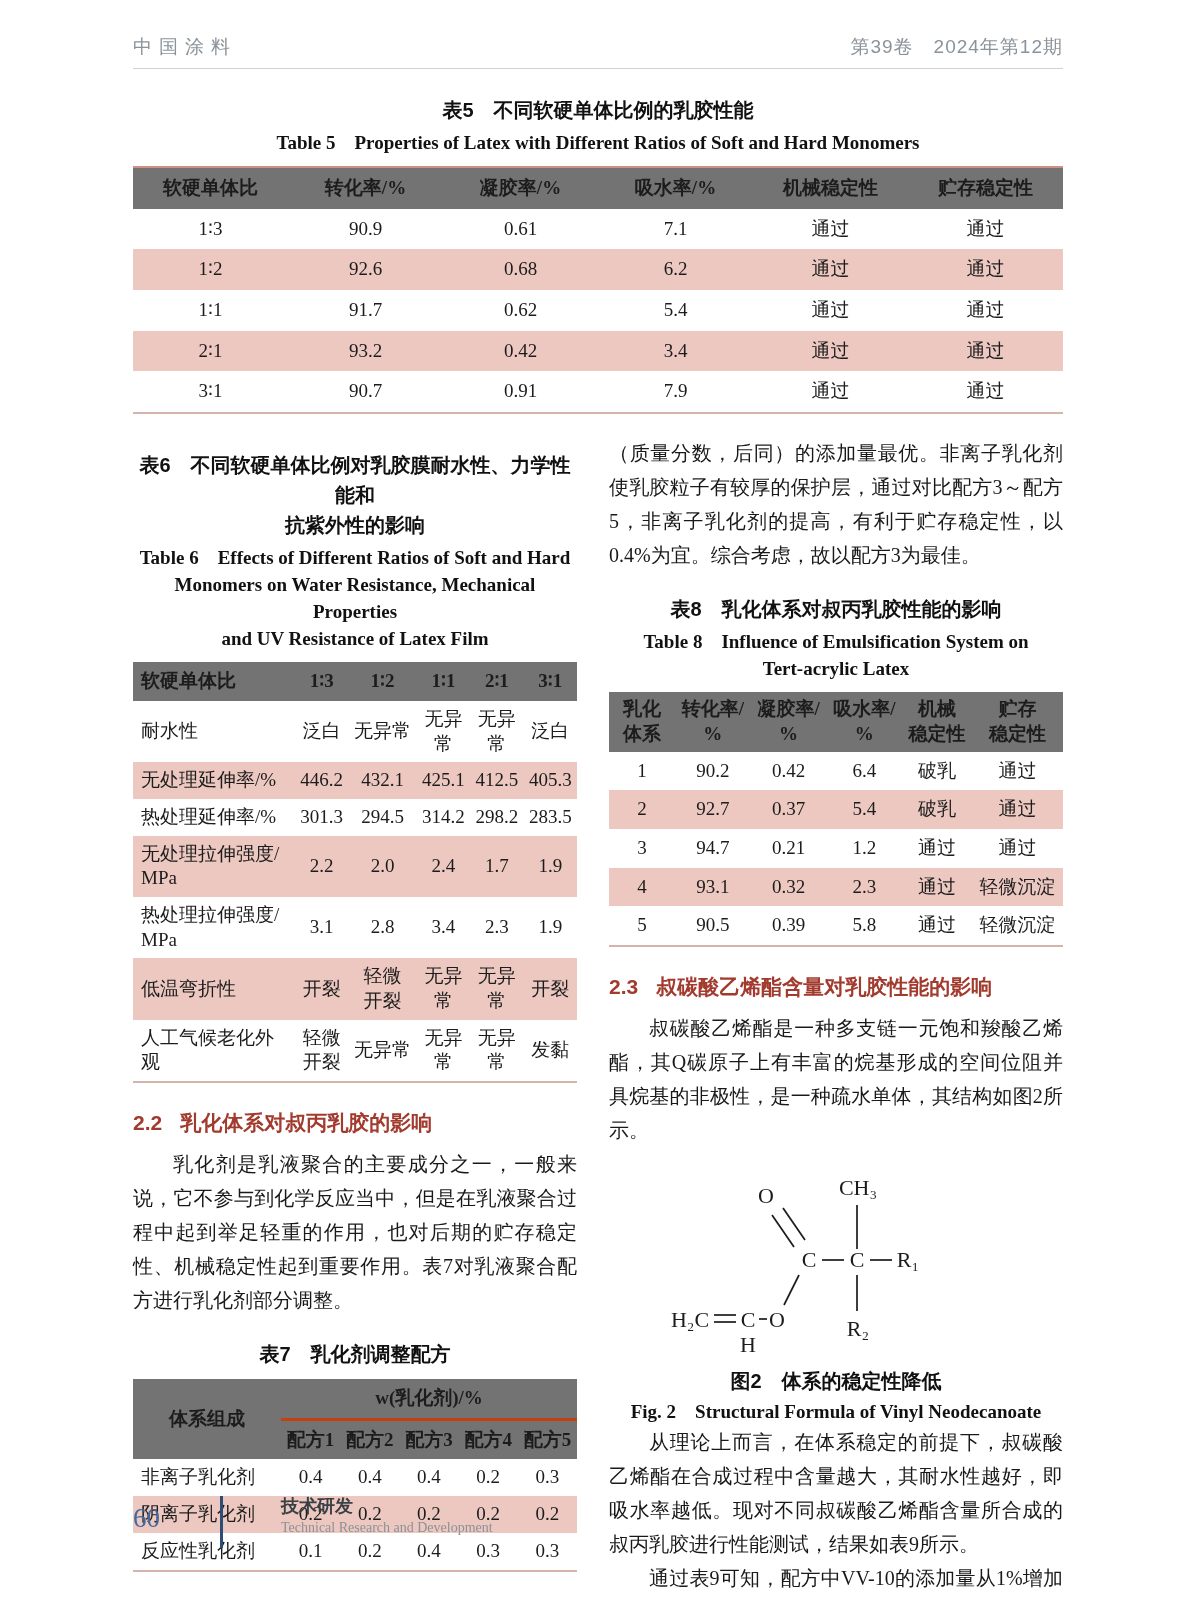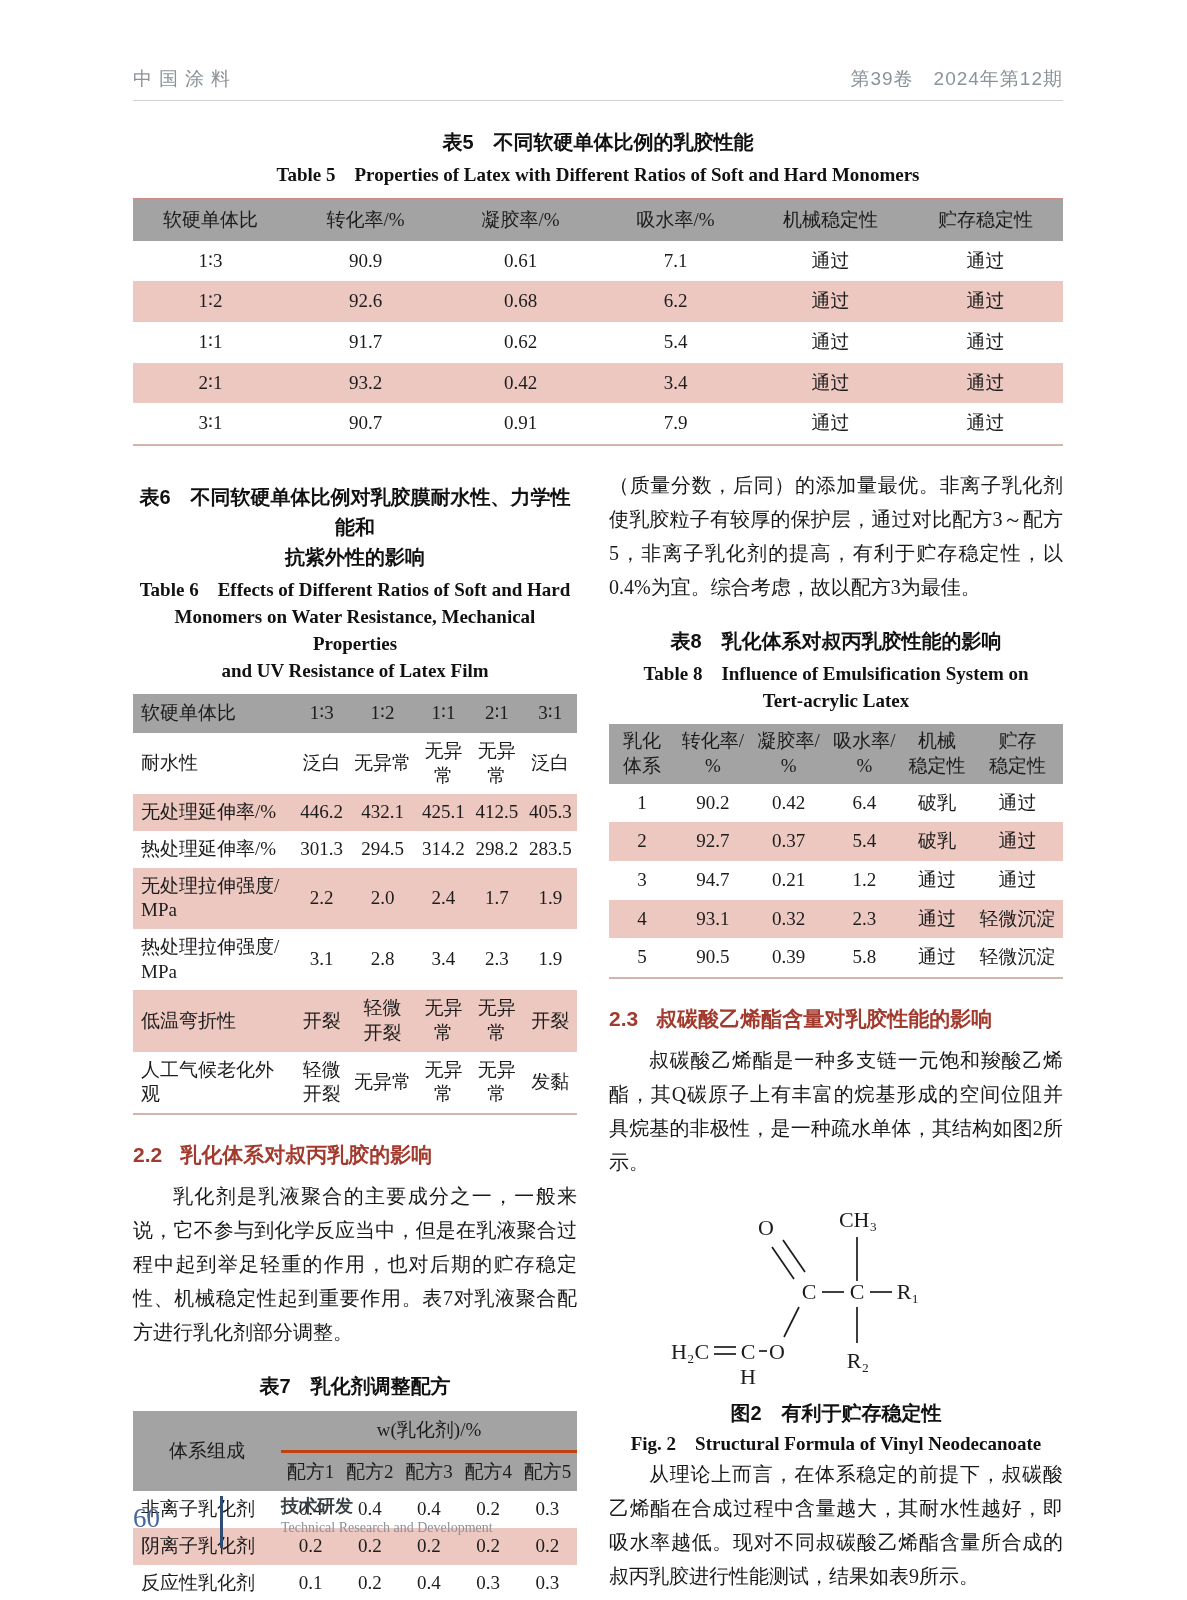--- a/index.html
+++ b/index.html
@@ -1,20 +1,20 @@
 <!DOCTYPE html>
 <html><head>
 <meta charset="utf-8">
 <style>
   html,body{margin:0;padding:0;background:#ffffff;}
   .page{
     position:relative;
     width:1187px;height:1600px;
     box-sizing:border-box;
-    padding:66px 124px 0 133px;
+    padding:34px 124px 0 133px;
     background:#ffffff;
     overflow:hidden;
     font-family:"Liberation Serif","DejaVu Serif",serif;
     color:#1c1c1c;
   }
   
   .pg-header{
     display:flex;justify-content:space-between;align-items:flex-end;
     font-family:"Liberation Sans","DejaVu Sans",sans-serif;
     font-size:19px;color:#8b939a;
@@ -36,21 +36,21 @@
   }
 
   
   table.tbl{
     width:100%;border-collapse:collapse;
     font-size:19px;line-height:1.3;
     margin-top:10px;
     border-bottom:2px solid #d5b4ad;
   }
   .tbl th{
-    background:#a3a3a3;font-weight:normal;
+    background:#737373;font-weight:bold;
     padding:7px 4px;text-align:center;white-space:pre-line;
   }
   .tbl td{padding:6px 4px;text-align:center;white-space:pre-line;}
   .tbl tbody tr:nth-child(even){background:#ecc8c1;}
   .t5{border-top:2px solid #cf9187;}
   .t5 th{width:16.6%;padding:8px 4px;}
   .t5 td{padding:8px 4px;}
   .t6 th:first-child{width:150px;text-align:left;padding-left:8px;}
   .t6 td:first-child{text-align:left;padding-left:8px;}
   .t7 th.corner{width:140px;}
@@ -400,21 +400,21 @@
           <text x="163" y="112" text-anchor="middle">C</text>
           <text x="211" y="112" text-anchor="middle">C</text>
           <text x="262" y="112" text-anchor="middle">R₁</text>
           <text x="44" y="172" text-anchor="middle">H₂C</text>
           <text x="102" y="172" text-anchor="middle">C</text>
           <text x="131" y="172" text-anchor="middle">O</text>
           <text x="102" y="197" text-anchor="middle">H</text>
           <text x="212" y="181" text-anchor="middle">R₂</text>
         </svg>
       </div>
-      <div class="fig-cap-zh">图2　有利于贮存稳定性</div>
+      <div class="fig-cap-zh">图2　体系的稳定性降低</div>
       <div class="fig-cap-en">Fig. 2　Structural Formula of Vinyl Neodecanoate</div>
 
       <p class="body indent mt14">从理论上而言，在体系稳定的前提下，叔碳酸乙烯酯在合成过程中含量越大，其耐水性越好，即吸水率越低。现对不同叔碳酸乙烯酯含量所合成的叔丙乳胶进行性能测试，结果如表9所示。</p>
       <p class="body indent">通过表9可知，配方中VV-10的添加量从1%增加到30%，可以看到随VV-10的增加，乳胶转化率先增大后减小，反映了随着叔碳酸乙烯酯含量的增加，聚合反应困难程度增加，体系的稳定性降低。当添加量为20%时，转化率为93.6%，凝胶率为0.31%，吸水率为2.8%，性能达到最优。不同叔碳酸乙烯酯含量对乳胶膜耐水性、力学性能和抗紫外性的影响见表10。</p>
     </div>
   </div>
 
   <div class="footer">
     <span class="pg-num">60</span>
     <div class="f-bar"></div>

